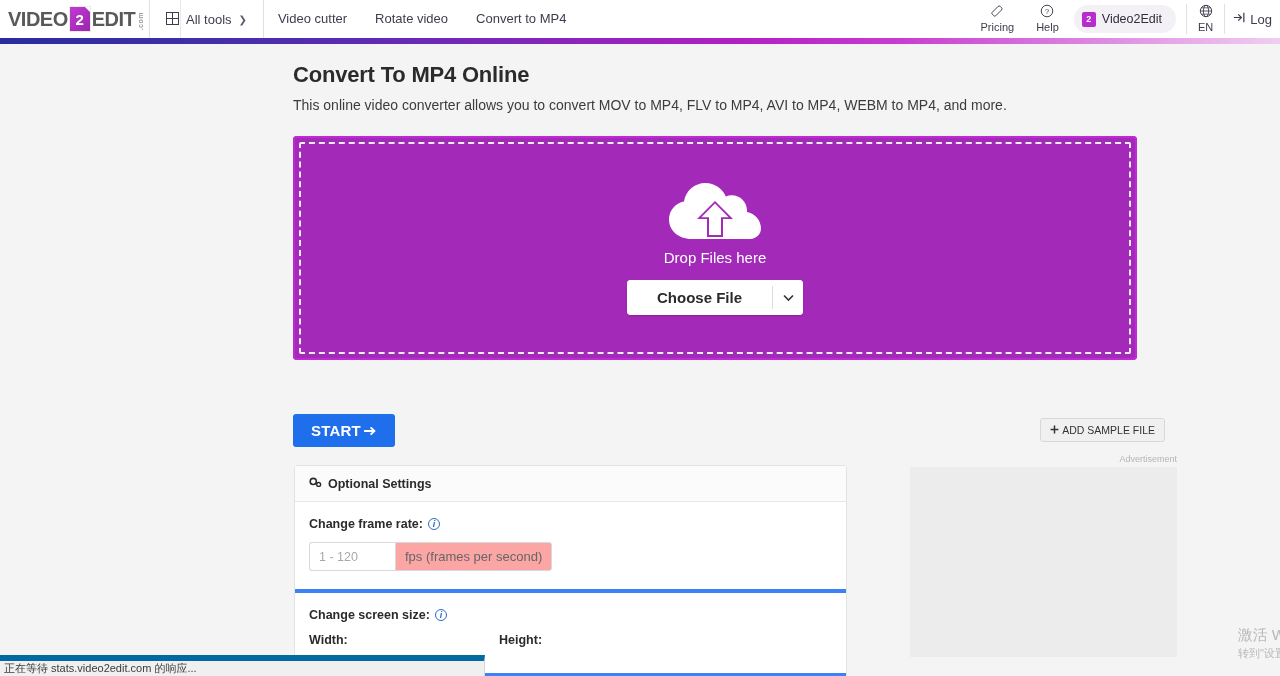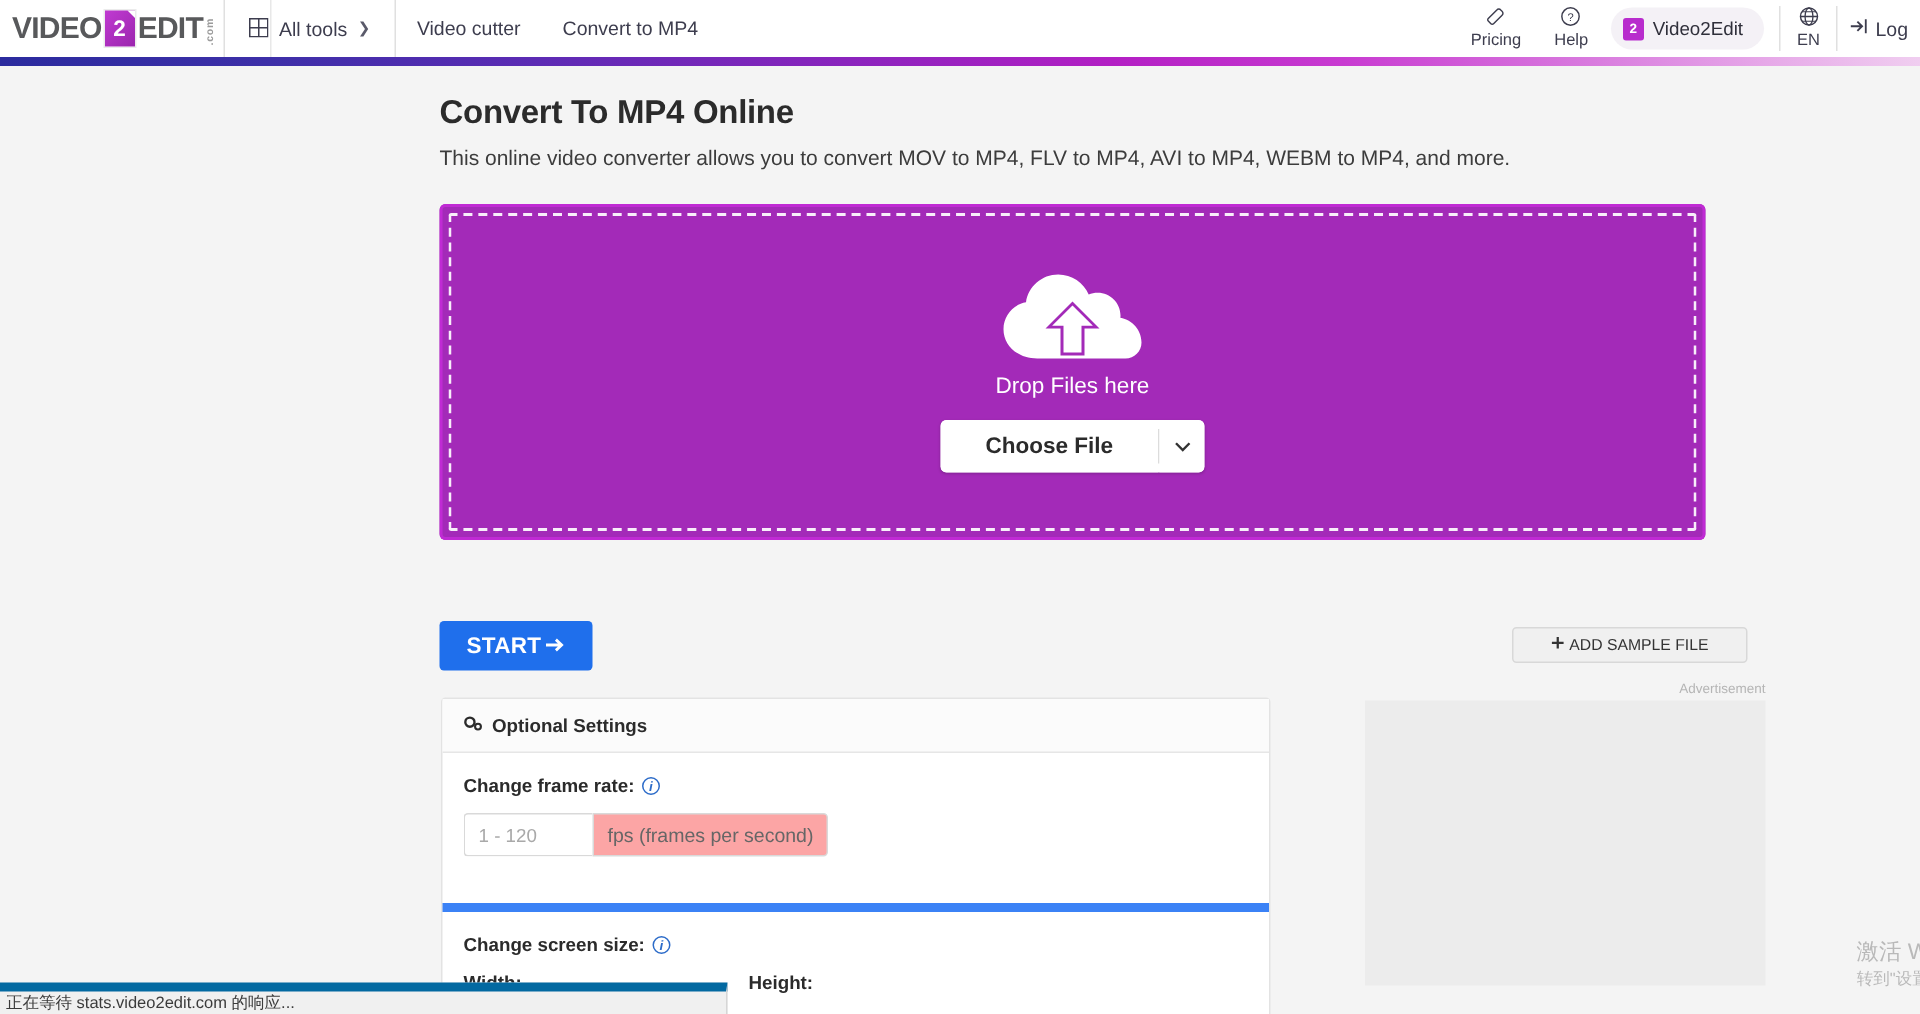--- a/index.html
+++ b/index.html
@@ -147,42 +147,42 @@
   }
   .start-btn {
     background: #1f6fec; color: #fff; border: none; border-radius: 3px;
     font-size: 15px; font-weight: bold; padding: 8px 18px;
     display: inline-flex; align-items: center; gap: 2px; cursor: pointer;
     font-family: "Liberation Sans", sans-serif; letter-spacing: .2px;
   }
   .sample-btn {
     position: absolute; right: 0; top: 4px;
     background: #f0f0f0; border: 1px solid #d8d8d8; border-radius: 3px;
-    font-size: 10.5px; color: #333; padding: 5px 25px; cursor: pointer;
+    font-size: 10.5px; color: #333; padding: 5px 9px; cursor: pointer;
     display: inline-flex; align-items: center; gap: 3px;
     font-family: "Liberation Sans", sans-serif;
   }
 
   
   .settings {
     position: absolute; left: 294px; top: 421px;
     width: 553px; background: #ffffff;
     border: 1px solid #e3e3e3; border-radius: 3px;
   }
   .s-head {
     padding: 10px 14px; font-size: 12.5px; font-weight: bold; color: #2b2b2b;
     border-bottom: 1px solid #e6e6e6; background: #fbfbfb;
     display: flex; align-items: center; gap: 6px;
   }
   .s-sub {
     padding: 10px 14px; font-size: 12.5px; font-weight: bold; color: #2b2b2b;
     border-bottom: 1px solid #e6e6e6; background: #fbfbfb;
     display: flex; align-items: center; gap: 7px;
   }
-  .s-body { padding: 15px 14px 31px 14px; border-bottom: 6px solid #3b82f6; }
+  .s-body { padding: 15px 14px 18px 14px; border-bottom: 4px solid #3b82f6; }
   .s-label {
     font-size: 12.5px; font-weight: bold; color: #2b2b2b;
     display: flex; align-items: center; gap: 5px; margin-bottom: 11px;
   }
   .info-ic {
     display: inline-flex; align-items: center; justify-content: center;
     width: 12px; height: 12px; border: 1px solid #2d6cc9; border-radius: 50%;
     color: #2d6cc9; font-size: 9px; font-style: italic; font-weight: bold;
     line-height: 1; cursor: pointer;
   }
@@ -247,20 +247,21 @@
           <line x1="6.5" y1="0.5" x2="6.5" y2="12.5" stroke="#3d3d4e"></line>
           <line x1="0.5" y1="6.5" x2="12.5" y2="6.5" stroke="#3d3d4e"></line>
         </svg>
     </span>
     <span>All tools</span>
     <span class="chev">❯</span>
   </div>
 
   <div class="navlinks">
     <a href="#">Video cutter</a>
+    <a href="#">Rotate video</a>
     <a href="#">Convert to MP4</a>
   </div>
 
   <div class="topright">
     <div class="tr-item">
       <span class="ic">
         <svg width="14" height="14" viewBox="0 0 16 16">
             <path d="M2.5 9.5 L9 3 a2 2 0 0 1 3 0 l1 1 a2 2 0 0 1 0 3 L6.5 13.5 a1.4 1.4 0 0 1-2 0 l-2-2 a1.4 1.4 0 0 1 0-2z" fill="none" stroke="#3d3d4e" stroke-width="1.1"></path>
           </svg>
       </span>

